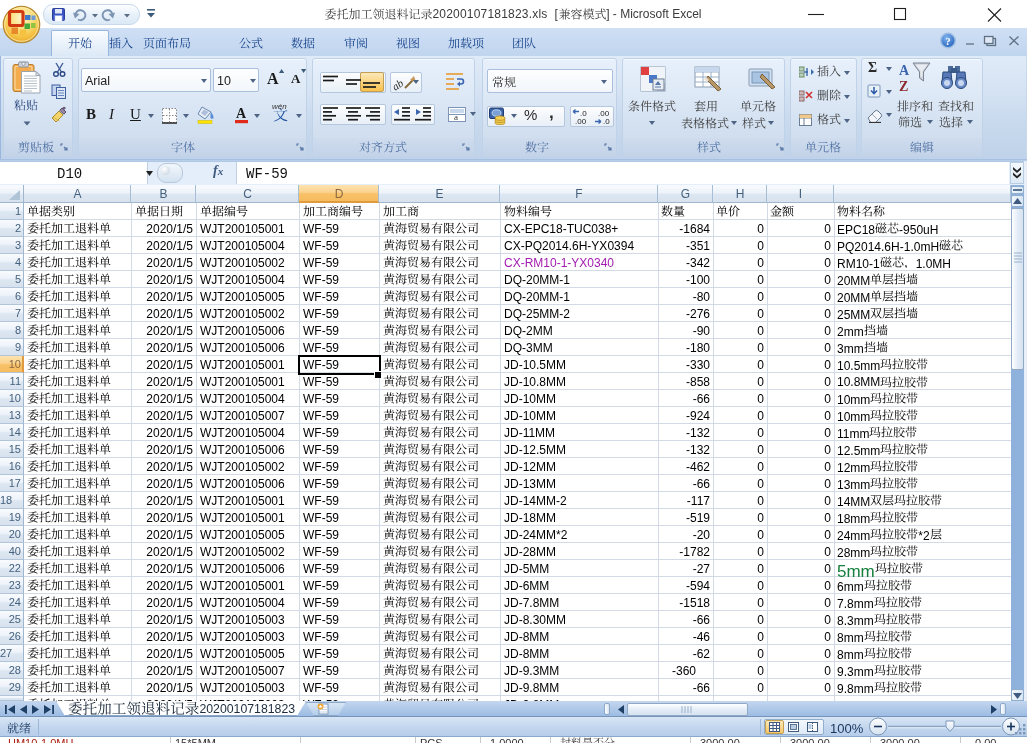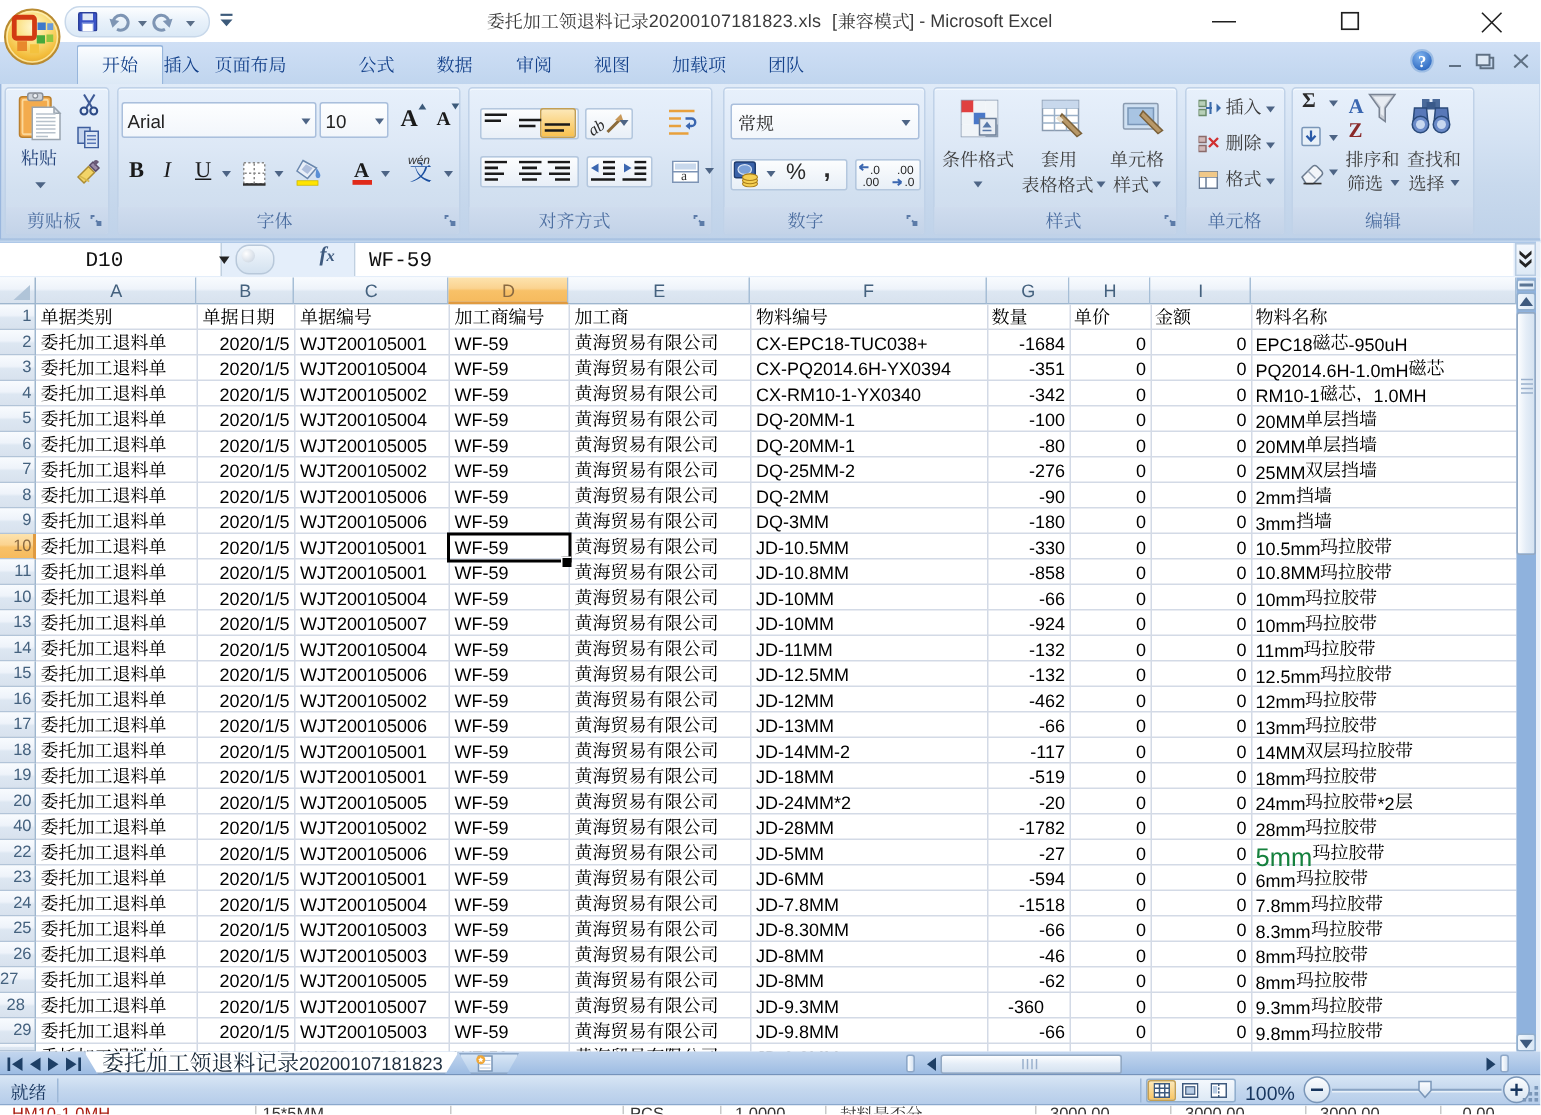--- a/index.html
+++ b/index.html
@@ -660,41 +660,41 @@
 <div class="ab" style="left:0;top:409px;width:21px;text-align:right;font-size:11px;color:#44617e">13</div>
 <div style="position:absolute;left:0px;top:424px;width:24px;height:17px;background:linear-gradient(#f8fbfe,#eef3fa 45%,#dde7f2 55%,#d8e2ee);border-bottom:1px solid #b2c4d8;border-right:1px solid #9eb6ce;"></div>
 <div class="ab" style="left:0;top:426px;width:21px;text-align:right;font-size:11px;color:#44617e">14</div>
 <div style="position:absolute;left:0px;top:441px;width:24px;height:17px;background:linear-gradient(#f8fbfe,#eef3fa 45%,#dde7f2 55%,#d8e2ee);border-bottom:1px solid #b2c4d8;border-right:1px solid #9eb6ce;"></div>
 <div class="ab" style="left:0;top:443px;width:21px;text-align:right;font-size:11px;color:#44617e">15</div>
 <div style="position:absolute;left:0px;top:458px;width:24px;height:17px;background:linear-gradient(#f8fbfe,#eef3fa 45%,#dde7f2 55%,#d8e2ee);border-bottom:1px solid #b2c4d8;border-right:1px solid #9eb6ce;"></div>
 <div class="ab" style="left:0;top:460px;width:21px;text-align:right;font-size:11px;color:#44617e">16</div>
 <div style="position:absolute;left:0px;top:475px;width:24px;height:17px;background:linear-gradient(#f8fbfe,#eef3fa 45%,#dde7f2 55%,#d8e2ee);border-bottom:1px solid #b2c4d8;border-right:1px solid #9eb6ce;"></div>
 <div class="ab" style="left:0;top:477px;width:21px;text-align:right;font-size:11px;color:#44617e">17</div>
 <div style="position:absolute;left:0px;top:492px;width:24px;height:17px;background:linear-gradient(#f8fbfe,#eef3fa 45%,#dde7f2 55%,#d8e2ee);border-bottom:1px solid #b2c4d8;border-right:1px solid #9eb6ce;"></div>
-<div class="ab" style="left:0;top:494px;width:21px;text-align:right;font-size:11px;color:#44617e">18</div>
+<div class="ab" style="left:0;top:494px;width:21px;font-size:11px;color:#44617e">18</div>
 <div style="position:absolute;left:0px;top:509px;width:24px;height:17px;background:linear-gradient(#f8fbfe,#eef3fa 45%,#dde7f2 55%,#d8e2ee);border-bottom:1px solid #b2c4d8;border-right:1px solid #9eb6ce;"></div>
 <div class="ab" style="left:0;top:511px;width:21px;text-align:right;font-size:11px;color:#44617e">19</div>
 <div style="position:absolute;left:0px;top:526px;width:24px;height:17px;background:linear-gradient(#f8fbfe,#eef3fa 45%,#dde7f2 55%,#d8e2ee);border-bottom:1px solid #b2c4d8;border-right:1px solid #9eb6ce;"></div>
 <div class="ab" style="left:0;top:528px;width:21px;text-align:right;font-size:11px;color:#44617e">20</div>
 <div style="position:absolute;left:0px;top:543px;width:24px;height:17px;background:linear-gradient(#f8fbfe,#eef3fa 45%,#dde7f2 55%,#d8e2ee);border-bottom:1px solid #b2c4d8;border-right:1px solid #9eb6ce;"></div>
 <div class="ab" style="left:0;top:545px;width:21px;text-align:right;font-size:11px;color:#44617e">40</div>
 <div style="position:absolute;left:0px;top:560px;width:24px;height:17px;background:linear-gradient(#f8fbfe,#eef3fa 45%,#dde7f2 55%,#d8e2ee);border-bottom:1px solid #b2c4d8;border-right:1px solid #9eb6ce;"></div>
 <div class="ab" style="left:0;top:562px;width:21px;text-align:right;font-size:11px;color:#44617e">22</div>
 <div style="position:absolute;left:0px;top:577px;width:24px;height:17px;background:linear-gradient(#f8fbfe,#eef3fa 45%,#dde7f2 55%,#d8e2ee);border-bottom:1px solid #b2c4d8;border-right:1px solid #9eb6ce;"></div>
 <div class="ab" style="left:0;top:579px;width:21px;text-align:right;font-size:11px;color:#44617e">23</div>
 <div style="position:absolute;left:0px;top:594px;width:24px;height:17px;background:linear-gradient(#f8fbfe,#eef3fa 45%,#dde7f2 55%,#d8e2ee);border-bottom:1px solid #b2c4d8;border-right:1px solid #9eb6ce;"></div>
 <div class="ab" style="left:0;top:596px;width:21px;text-align:right;font-size:11px;color:#44617e">24</div>
 <div style="position:absolute;left:0px;top:611px;width:24px;height:17px;background:linear-gradient(#f8fbfe,#eef3fa 45%,#dde7f2 55%,#d8e2ee);border-bottom:1px solid #b2c4d8;border-right:1px solid #9eb6ce;"></div>
 <div class="ab" style="left:0;top:613px;width:21px;text-align:right;font-size:11px;color:#44617e">25</div>
 <div style="position:absolute;left:0px;top:628px;width:24px;height:17px;background:linear-gradient(#f8fbfe,#eef3fa 45%,#dde7f2 55%,#d8e2ee);border-bottom:1px solid #b2c4d8;border-right:1px solid #9eb6ce;"></div>
 <div class="ab" style="left:0;top:630px;width:21px;text-align:right;font-size:11px;color:#44617e">26</div>
 <div style="position:absolute;left:0px;top:645px;width:24px;height:17px;background:linear-gradient(#f8fbfe,#eef3fa 45%,#dde7f2 55%,#d8e2ee);border-bottom:1px solid #b2c4d8;border-right:1px solid #9eb6ce;"></div>
 <div class="ab" style="left:0;top:647px;width:21px;text-align:left;font-size:11px;color:#44617e">27</div>
 <div style="position:absolute;left:0px;top:662px;width:24px;height:17px;background:linear-gradient(#f8fbfe,#eef3fa 45%,#dde7f2 55%,#d8e2ee);border-bottom:1px solid #b2c4d8;border-right:1px solid #9eb6ce;"></div>
-<div class="ab" style="left:0;top:664px;width:21px;text-align:center;font-size:11px;color:#44617e">28</div>
+<div class="ab" style="left:0;top:664px;width:21px;text-align:right;font-size:11px;color:#44617e">28</div>
 <div style="position:absolute;left:0px;top:679px;width:24px;height:17px;background:linear-gradient(#f8fbfe,#eef3fa 45%,#dde7f2 55%,#d8e2ee);border-bottom:1px solid #b2c4d8;border-right:1px solid #9eb6ce;"></div>
 <div class="ab" style="left:0;top:681px;width:21px;text-align:right;font-size:11px;color:#44617e">29</div>
 <div style="position:absolute;left:0px;top:696px;width:24px;height:5px;background:linear-gradient(#f8fbfe,#eef3fa 45%,#dde7f2 55%,#d8e2ee);border-bottom:1px solid #b2c4d8;border-right:1px solid #9eb6ce;"></div>
 <div style="position:absolute;left:24px;top:203px;width:987px;height:498px;background:#fff;"></div>
 <div style="position:absolute;left:24px;top:219px;width:987px;height:1px;background:#d3dae6;"></div>
 <div style="position:absolute;left:24px;top:236px;width:987px;height:1px;background:#d3dae6;"></div>
 <div style="position:absolute;left:24px;top:253px;width:987px;height:1px;background:#d3dae6;"></div>
 <div style="position:absolute;left:24px;top:270px;width:987px;height:1px;background:#d3dae6;"></div>
 <div style="position:absolute;left:24px;top:287px;width:987px;height:1px;background:#d3dae6;"></div>
 <div style="position:absolute;left:24px;top:304px;width:987px;height:1px;background:#d3dae6;"></div>
@@ -867,21 +867,21 @@
 <svg style="position:absolute;left:383.0px;top:256.4px;" width="96.0" height="12" viewBox="0 0 8000 1000" fill="#000">
     <use href="#g78" x="0"></use>
     <use href="#g79" x="1000"></use>
     <use href="#g80" x="2000"></use>
     <use href="#g81" x="3000"></use>
     <use href="#g82" x="4000"></use>
     <use href="#g83" x="5000"></use>
     <use href="#g21" x="6000"></use>
     <use href="#g84" x="7000"></use>
   </svg>
-<div class="ab" style="left:504.0px;top:256.2px;font-size:12px;color:#000000;white-space:nowrap">CX-RM10-1-YX0340</div>
+<div class="ab" style="left:504.0px;top:256.2px;font-size:12px;color:#a21caf;white-space:nowrap">CX-RM10-1-YX0340</div>
 <div class="ab" style="left:658.0px;top:256.2px;width:52.0px;text-align:right;font-size:12px;color:#000;white-space:nowrap">-342</div>
 <div class="ab" style="left:713.0px;top:256.2px;width:51.0px;text-align:right;font-size:12px;color:#000;white-space:nowrap">0</div>
 <div class="ab" style="left:767.0px;top:256.2px;width:64.0px;text-align:right;font-size:12px;color:#000;white-space:nowrap">0</div>
 <div class="ab" style="left:837px;top:256.2px;height:14px;font-size:12px;color:#000;white-space:nowrap;display:flex;align-items:baseline">
     <span>RM10-1</span>
     <svg style="vertical-align:-1.44px;" width="36.0" height="12" viewBox="0 0 3000 1000" fill="#000">
       <use href="#g85" x="0"></use>
       <use href="#g86" x="1000"></use>
       <use href="#g87" x="2000"></use>
     </svg>
@@ -1112,21 +1112,21 @@
     <use href="#g81" x="3000"></use>
     <use href="#g82" x="4000"></use>
     <use href="#g83" x="5000"></use>
     <use href="#g21" x="6000"></use>
     <use href="#g84" x="7000"></use>
   </svg>
 <div class="ab" style="left:504.0px;top:375.2px;font-size:12px;color:#000;white-space:nowrap">JD-10.8MM</div>
 <div class="ab" style="left:658.0px;top:375.2px;width:52.0px;text-align:right;font-size:12px;color:#000;white-space:nowrap">-858</div>
 <div class="ab" style="left:713.0px;top:375.2px;width:51.0px;text-align:right;font-size:12px;color:#000;white-space:nowrap">0</div>
 <div class="ab" style="left:767.0px;top:375.2px;width:64.0px;text-align:right;font-size:12px;color:#000;white-space:nowrap">0</div>
-<div class="ab" style="left:837px;top:375.2px;height:14px;font-size:12px;color:#000;white-space:nowrap;display:flex;align-items:flex-start">
+<div class="ab" style="left:837px;top:375.2px;height:14px;font-size:12px;color:#000;white-space:nowrap;display:flex;align-items:center">
     <span>10.8MM</span>
     <svg style="vertical-align:-1.44px;" width="48.0" height="12" viewBox="0 0 4000 1000" fill="#000">
       <use href="#g92" x="0"></use>
       <use href="#g93" x="1000"></use>
       <use href="#g94" x="2000"></use>
       <use href="#g95" x="3000"></use>
     </svg>
   </div>
 <svg style="position:absolute;left:27.0px;top:392.4px;" width="84.0" height="12" viewBox="0 0 7000 1000" fill="#000">
     <use href="#g0" x="0"></use>

